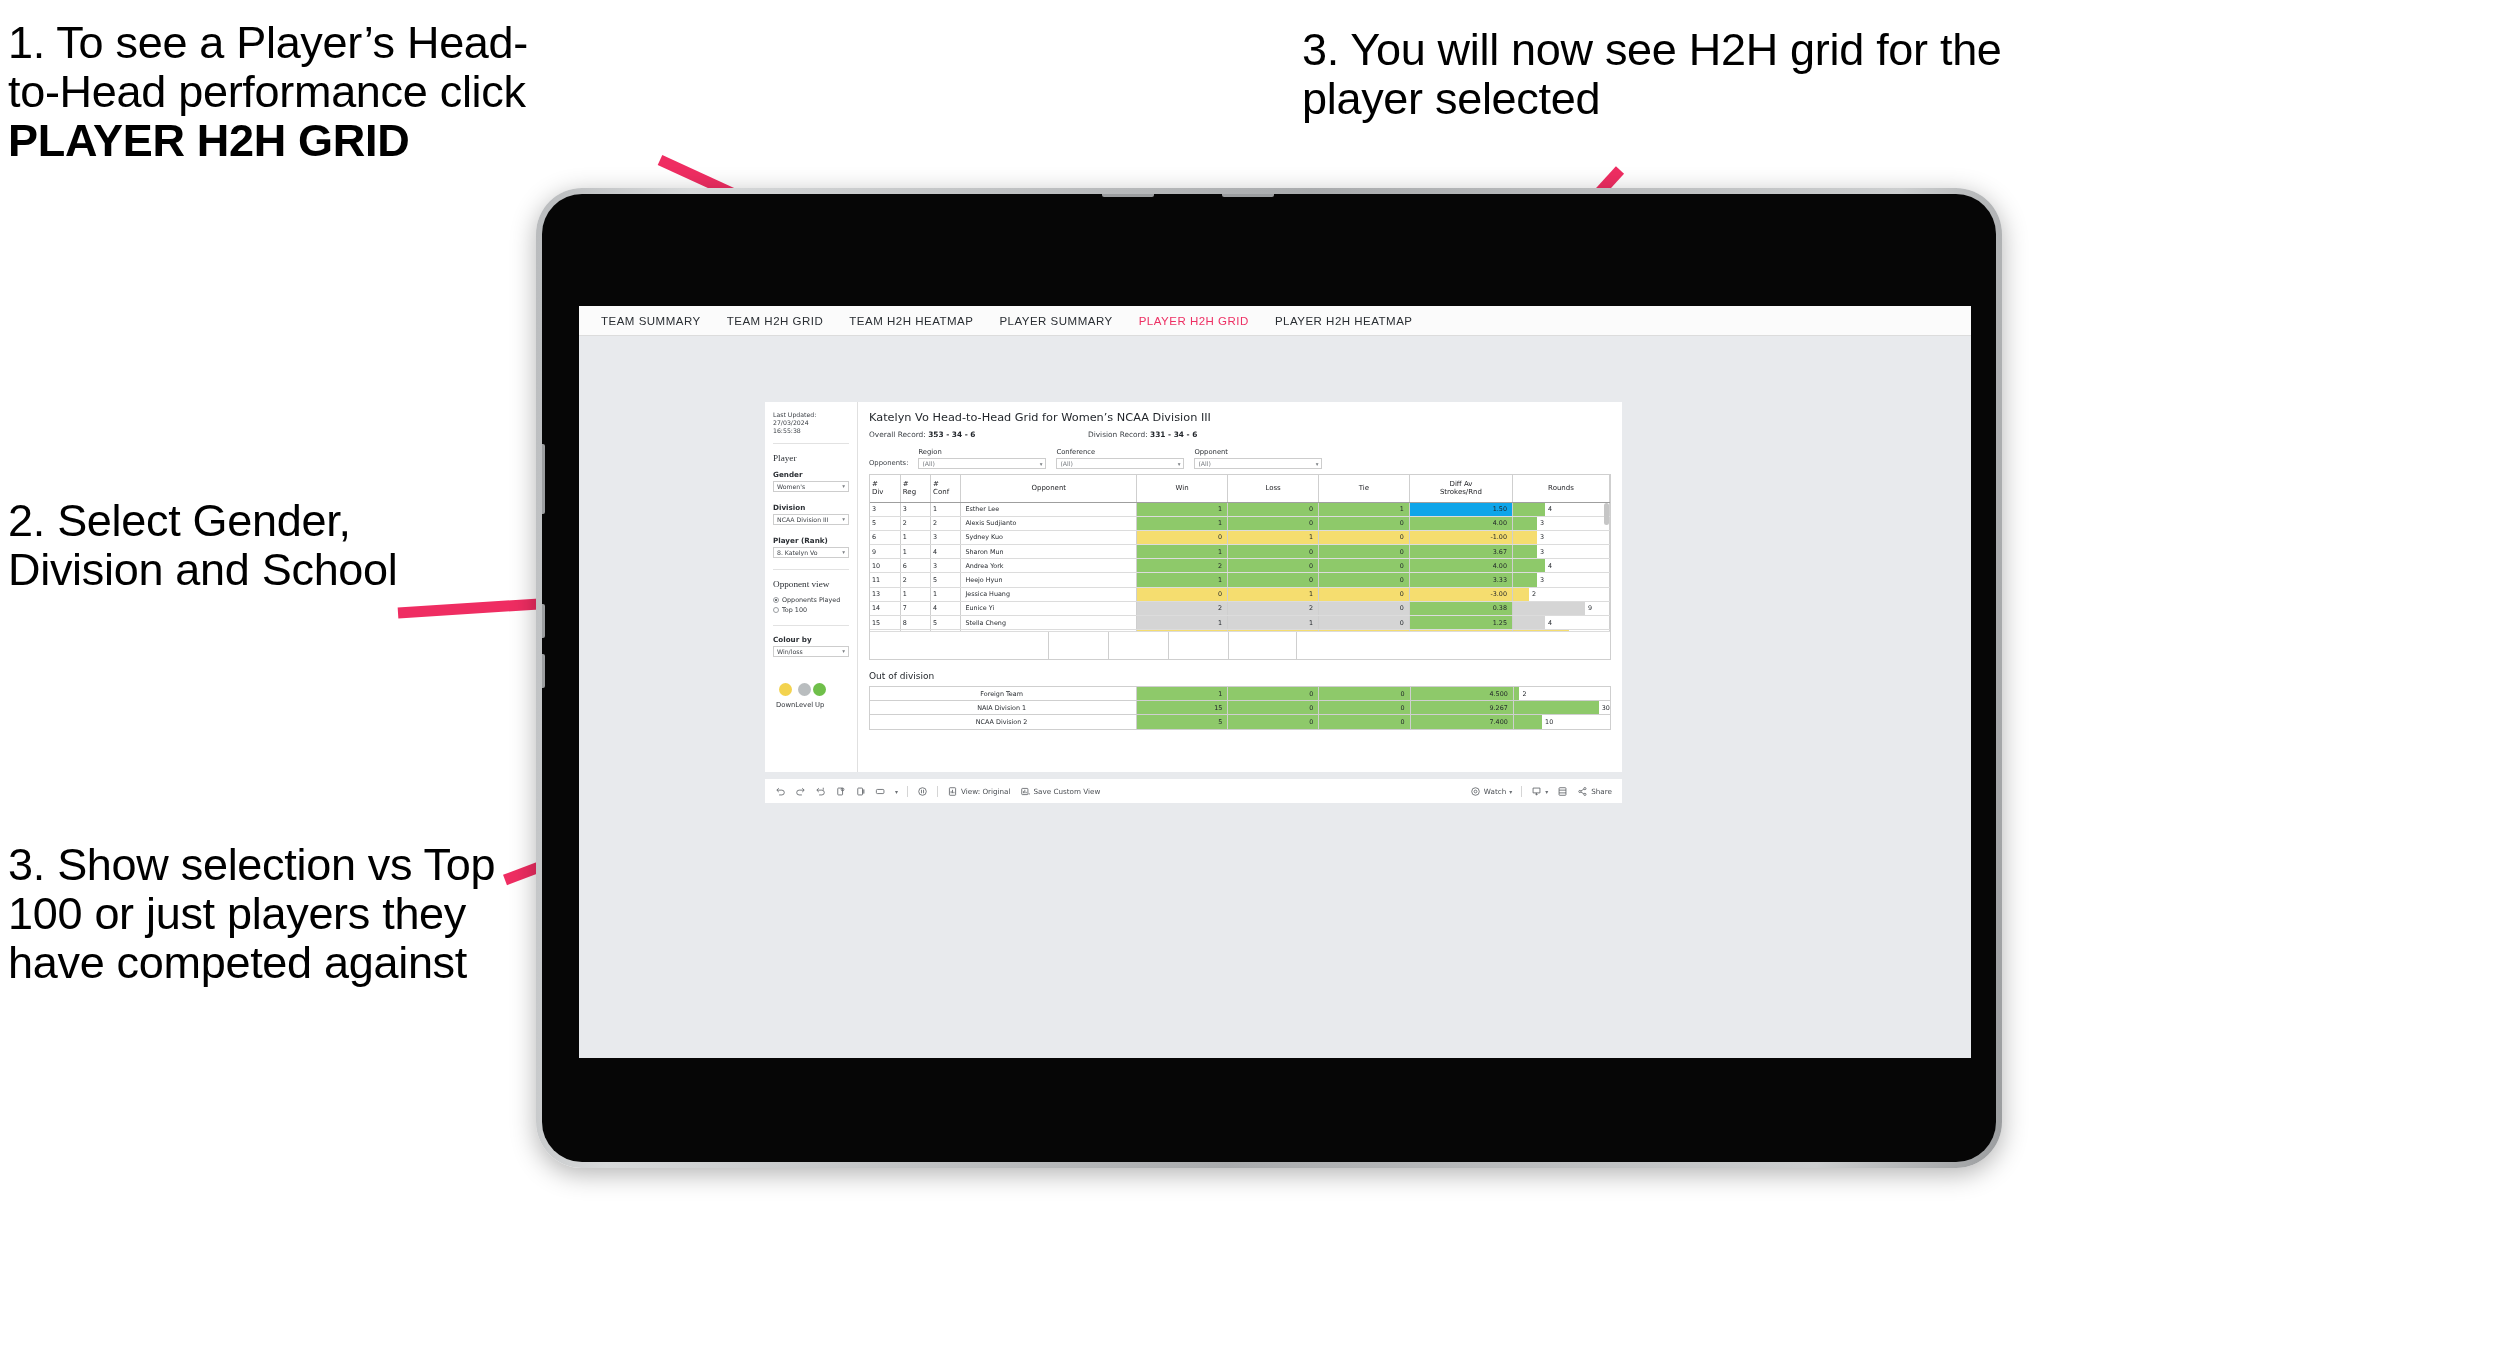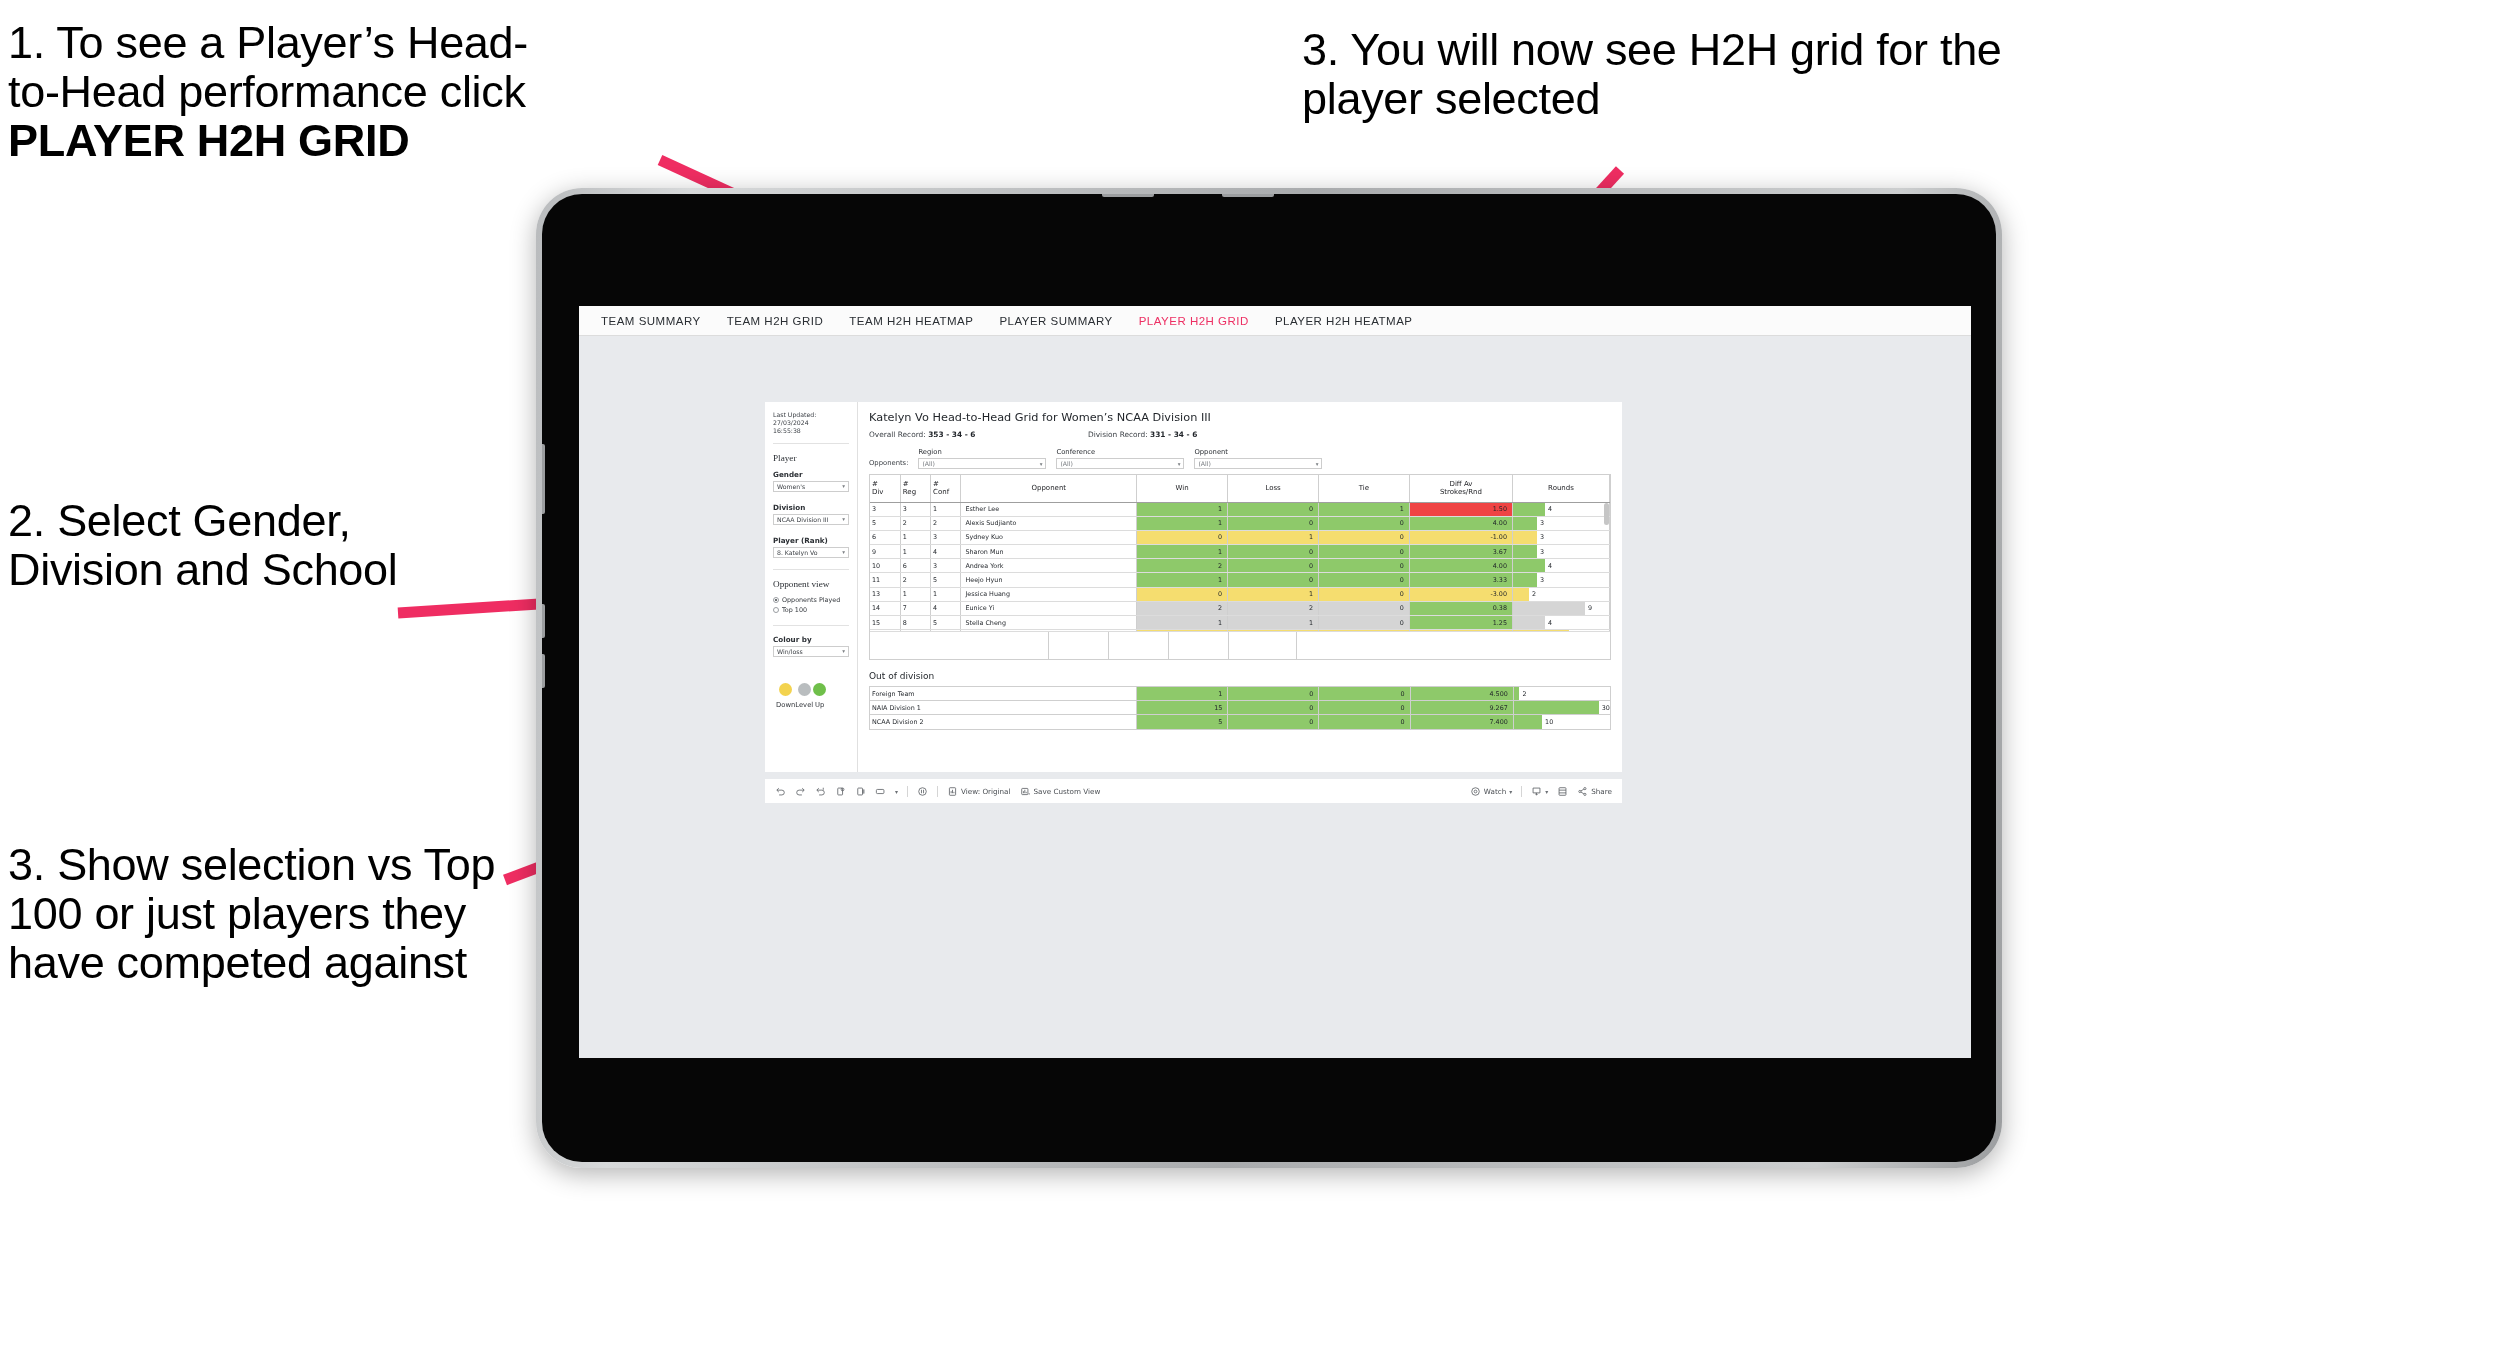--- a/index.html
+++ b/index.html
@@ -418,21 +418,21 @@
     table-layout: fixed;
     border: 1px solid #cfcfcf;
   }
   table.ood td {
     border-right: 1px solid #cfcfcf;
     border-bottom: 1px solid #cfcfcf;
     padding: 0 2px;
     height: 13.2px;
     vertical-align: middle;
   }
-  .o-name { width: 176px; text-align: left; padding-right: 5px !important; border-right: 1px solid #9f9f9f; }
+  .o-name { width: 176px; text-align: center; padding-right: 5px !important; border-right: 1px solid #9f9f9f; }
   .o-num { width: 60px; text-align: right; padding-right: 5px !important; }
   .o-diff { width: 68px; text-align: right; padding-right: 5px !important; }
   .o-rounds { width: 64px; padding: 0 !important; position: relative; }
 
   
   #toolbar {
     position: absolute;
     left: 186px;
     top: 402px;
     width: 857px;
@@ -633,21 +633,21 @@
                 </thead>
                 <tbody id="h2h-body">
                     <tr>
                       <td class="c-div">3</td>
                       <td class="c-reg">3</td>
                       <td class="c-conf">1</td>
                       <td class="c-opp">Esther Lee</td>
                       <td class="c-num" style="background: rgb(142, 201, 106);">1</td>
                       <td class="c-num" style="background: rgb(142, 201, 106);">0</td>
                       <td class="c-num" style="background: rgb(142, 201, 106);">1</td>
-                      <td class="c-diff" style="background: #ef4444;">1.50</td>
+                      <td class="c-diff" style="background: #0ea5e9;">1.50</td>
                       <td class="c-rounds">
                         <div class="bar-cell">
                           <div class="bar-fill" style="width: 33.3333%; background: rgb(142, 201, 106);"></div>
                           <div class="bar-val" style="left: 33.3333%;">4</div>
                         </div>
                       </td>
                     </tr>
                     <tr>
                       <td class="c-div">5</td>
                       <td class="c-reg">2</td>

